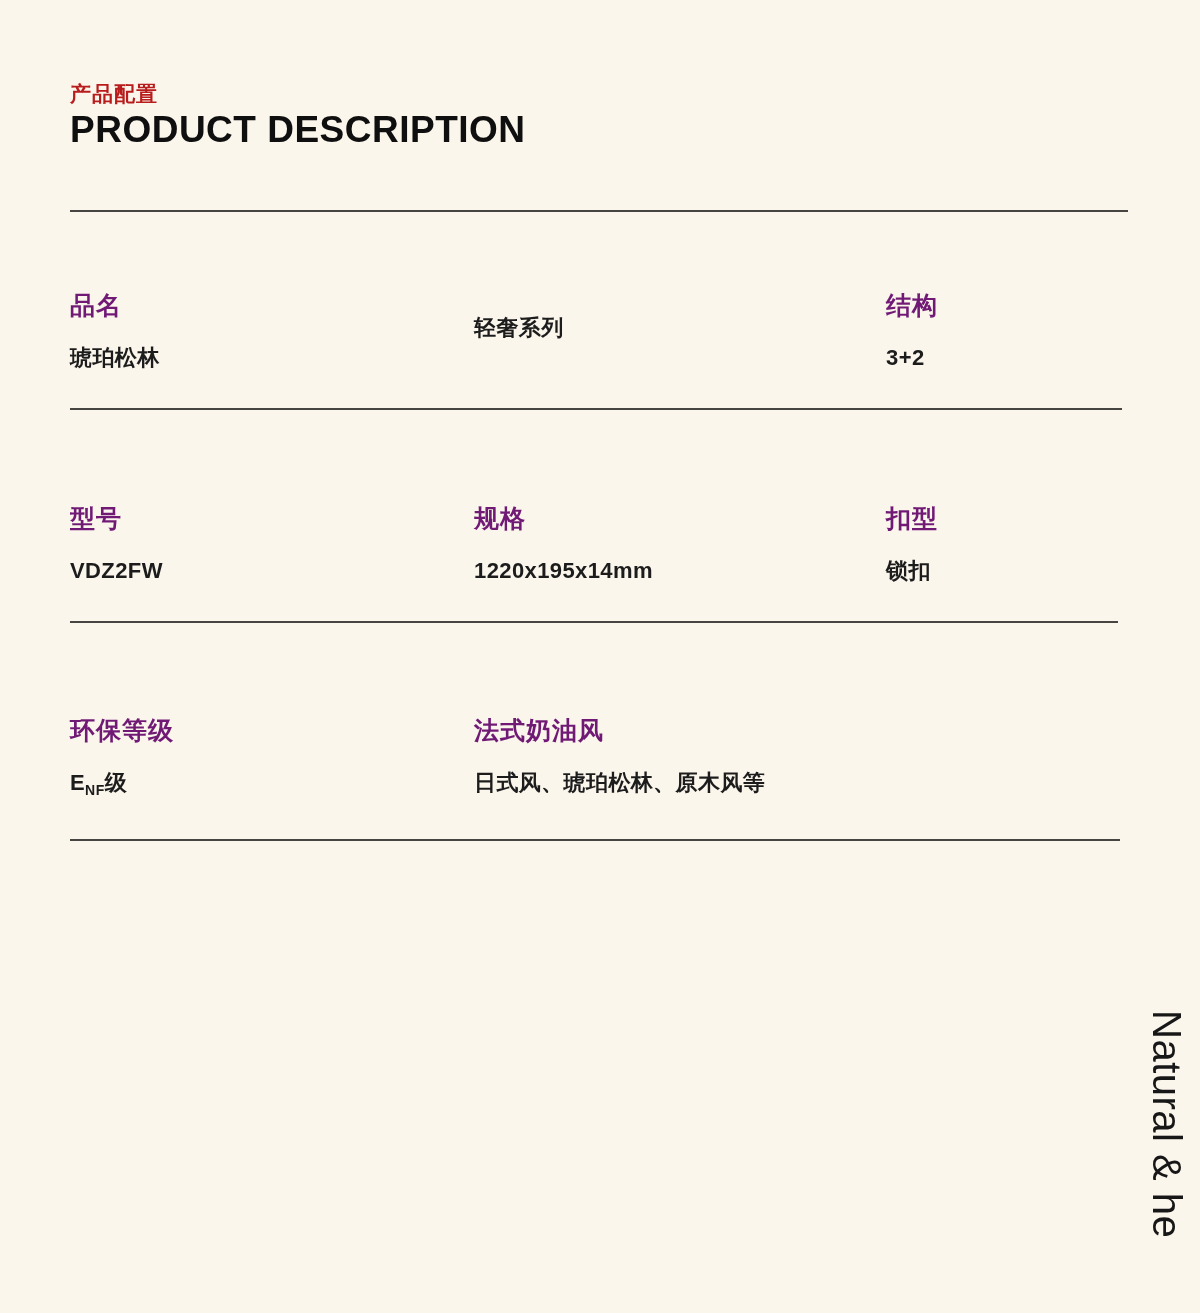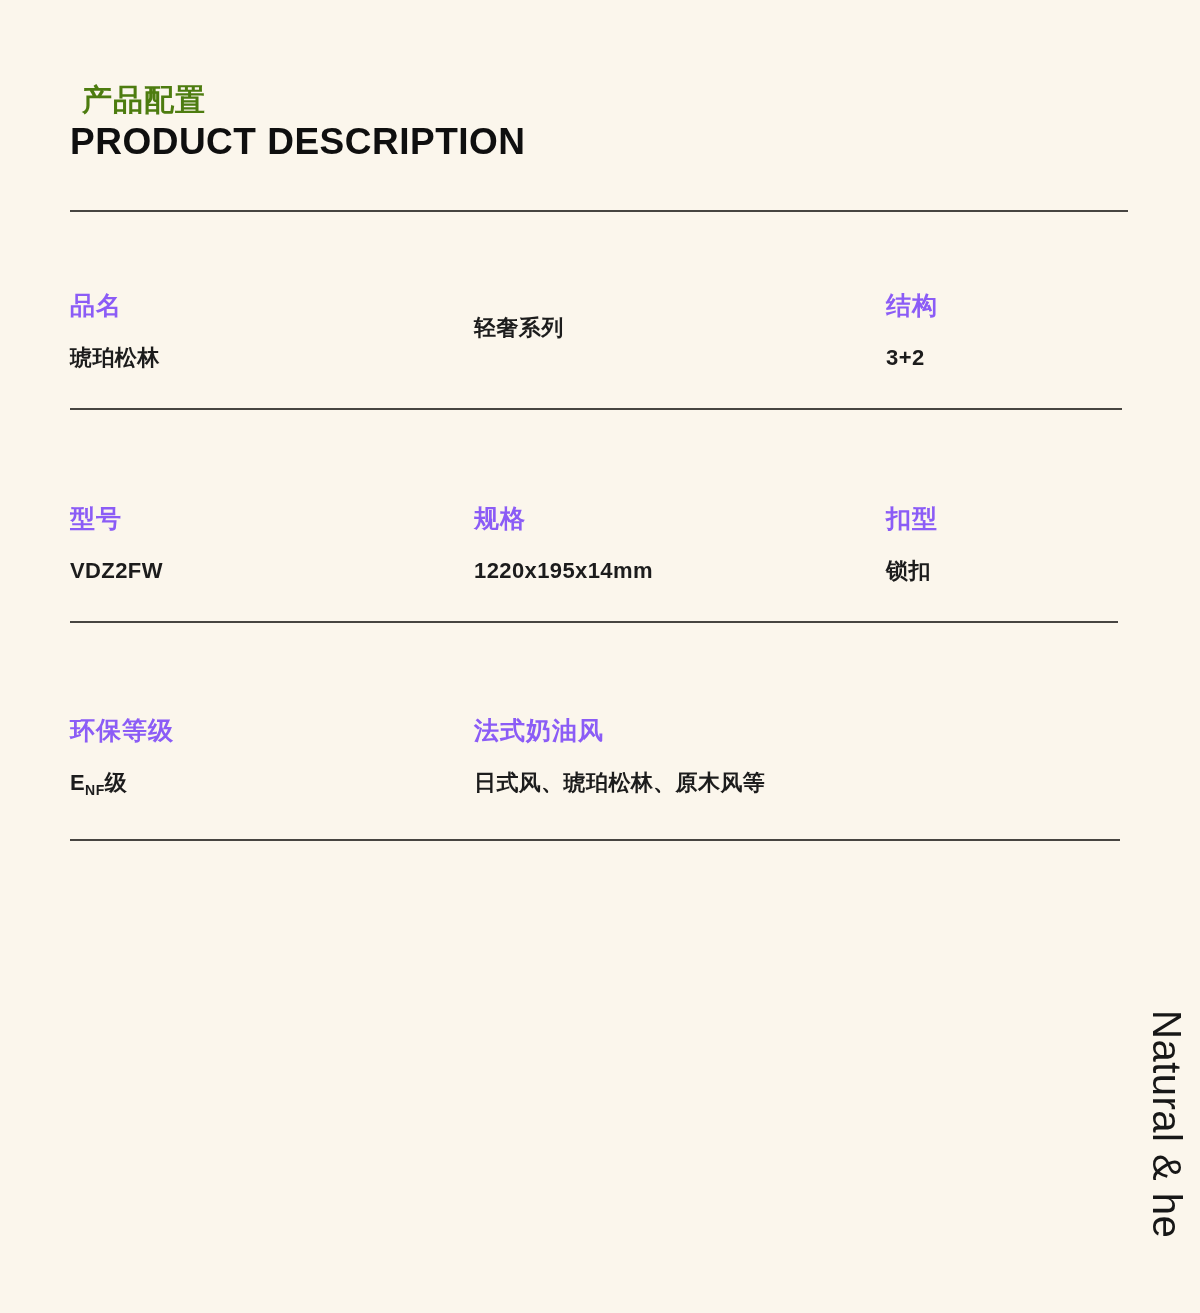--- a/index.html
+++ b/index.html
@@ -21,26 +21,25 @@
     height: 1313px;
     box-sizing: border-box;
   }
   .header {
     position: absolute;
     left: 70px;
     top: 80px;
     width: 1060px;
   }
   .header-cn {
-    font-size: 30px;
+    font-size: 21px;
     font-weight: 700;
     letter-spacing: 1px;
     line-height: 1.3;
-    color: #4d7c0f;
-    margin-left: 12px;
+    color: #b91c1c;
   }
   .header-en {
     font-size: 37px;
     font-weight: 700;
     letter-spacing: 0.5px;
     line-height: 1.25;
     color: #0f0f0f;
   }
   .rule {
     position: absolute;
@@ -68,21 +67,21 @@
     box-sizing: border-box;
   }
   .col-a { width: 404px; }
   .col-b { width: 412px; }
   .col-c { width: 244px; }
 
   .spec-label {
     font-size: 25px;
     font-weight: 700;
     letter-spacing: 1px;
-    color: #8b5cf6;
+    color: #701a75;
     line-height: 1.2;
   }
   .spec-value {
     font-size: 22px;
     font-weight: 700;
     letter-spacing: 0.4px;
     color: #1c1c1c;
     line-height: 1.3;
     margin-top: 24px;
   }

